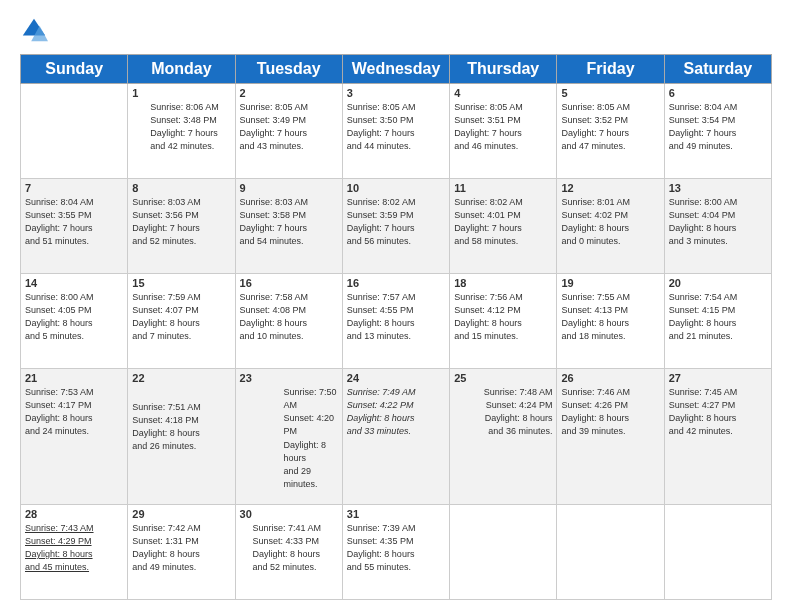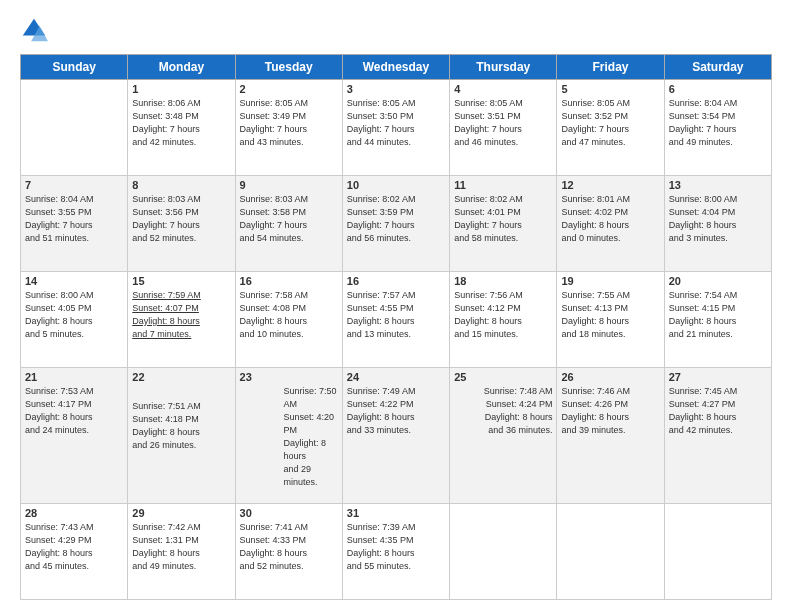--- a/index.html
+++ b/index.html
@@ -61,21 +61,21 @@
     }
     .calendar {
       flex: 1;
       border-collapse: collapse;
       width: 100%;
       table-layout: fixed;
     }
     .calendar th {
       background-color: #1a6fc4;
       color: white;
-      font-size: 12px;
+      font-size: 16px;
       font-weight: bold;
       padding: 5px 4px;
       text-align: center;
       border: 1px solid #aaa;
     }
     .calendar td {
       border: 1px solid #ccc;
       vertical-align: top;
       padding: 3px 4px;
       font-size: 9.5px;
@@ -131,21 +131,21 @@
           <th>Thursday</th>
           <th>Friday</th>
           <th>Saturday</th>
         </tr>
     </thead>
     <tbody id="calendar-body">
     <tr>
           <td class="empty-cell"></td>
           <td>
             <div class="day-number">1</div>
-            <div class="day-info" style="white-space: pre-line;">Sunrise: 8:06 AM
+            <div class="day-info" style="white-space: pre-line; margin-left: 18px;">Sunrise: 8:06 AM
 Sunset: 3:48 PM
 Daylight: 7 hours
 and 42 minutes.</div>
           </td>
           <td>
             <div class="day-number">2</div>
             <div class="day-info" style="white-space: pre-line;">Sunrise: 8:05 AM
 Sunset: 3:49 PM
 Daylight: 7 hours
 and 43 minutes.</div>
@@ -233,21 +233,21 @@
         <tr>
           <td>
             <div class="day-number">14</div>
             <div class="day-info" style="white-space: pre-line;">Sunrise: 8:00 AM
 Sunset: 4:05 PM
 Daylight: 8 hours
 and 5 minutes.</div>
           </td>
           <td>
             <div class="day-number">15</div>
-            <div class="day-info" style="white-space: pre-line; text-decoration: underline;">Sunrise: 7:59 AM
+            <div class="day-info" style="white-space: pre-line;">Sunrise: 7:59 AM
 Sunset: 4:07 PM
 Daylight: 8 hours
 and 7 minutes.</div>
           </td>
           <td>
             <div class="day-number">16</div>
             <div class="day-info" style="white-space: pre-line;">Sunrise: 7:58 AM
 Sunset: 4:08 PM
 Daylight: 8 hours
 and 10 minutes.</div>
@@ -298,21 +298,21 @@
           </td>
           <td class="shaded">
             <div class="day-number">23</div>
             <div class="day-info" style="white-space: pre-line; margin-left: 44px;">Sunrise: 7:50 AM
 Sunset: 4:20 PM
 Daylight: 8 hours
 and 29 minutes.</div>
           </td>
           <td class="shaded">
             <div class="day-number">24</div>
-            <div class="day-info" style="white-space: pre-line;">Sunrise: 7:49 AM
+            <div class="day-info" style="white-space: pre-line; font-style: italic;">Sunrise: 7:49 AM
 Sunset: 4:22 PM
 Daylight: 8 hours
 and 33 minutes.</div>
           </td>
           <td class="shaded">
             <div class="day-number">25</div>
             <div class="day-info" style="white-space: pre-line; text-align: right;">Sunrise: 7:48 AM
 Sunset: 4:24 PM
 Daylight: 8 hours
 and 36 minutes.</div>
@@ -328,35 +328,35 @@
             <div class="day-number">27</div>
             <div class="day-info" style="white-space: pre-line;">Sunrise: 7:45 AM
 Sunset: 4:27 PM
 Daylight: 8 hours
 and 42 minutes.</div>
           </td>
         </tr>
         <tr>
           <td>
             <div class="day-number">28</div>
-            <div class="day-info" style="white-space: pre-line;">Sunrise: 7:43 AM
+            <div class="day-info" style="white-space: pre-line; text-decoration: underline;">Sunrise: 7:43 AM
 Sunset: 4:29 PM
 Daylight: 8 hours
 and 45 minutes.</div>
           </td>
           <td>
             <div class="day-number">29</div>
             <div class="day-info" style="white-space: pre-line;">Sunrise: 7:42 AM
 Sunset: 1:31 PM
 Daylight: 8 hours
 and 49 minutes.</div>
           </td>
           <td>
             <div class="day-number">30</div>
-            <div class="day-info" style="white-space: pre-line;">Sunrise: 7:41 AM
+            <div class="day-info" style="white-space: pre-line; margin-left: 13px;">Sunrise: 7:41 AM
 Sunset: 4:33 PM
 Daylight: 8 hours
 and 52 minutes.</div>
           </td>
           <td>
             <div class="day-number">31</div>
             <div class="day-info" style="white-space: pre-line;">Sunrise: 7:39 AM
 Sunset: 4:35 PM
 Daylight: 8 hours
 and 55 minutes.</div>

